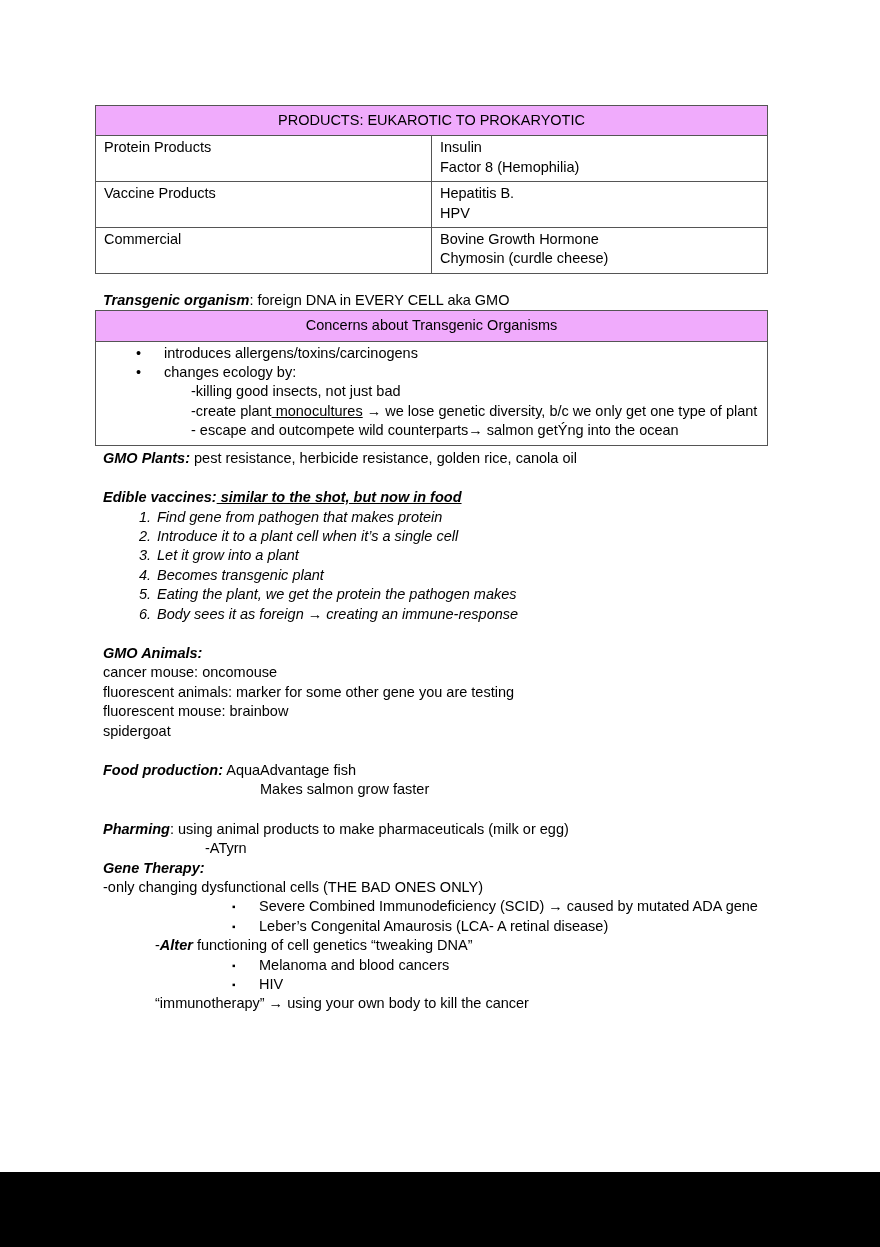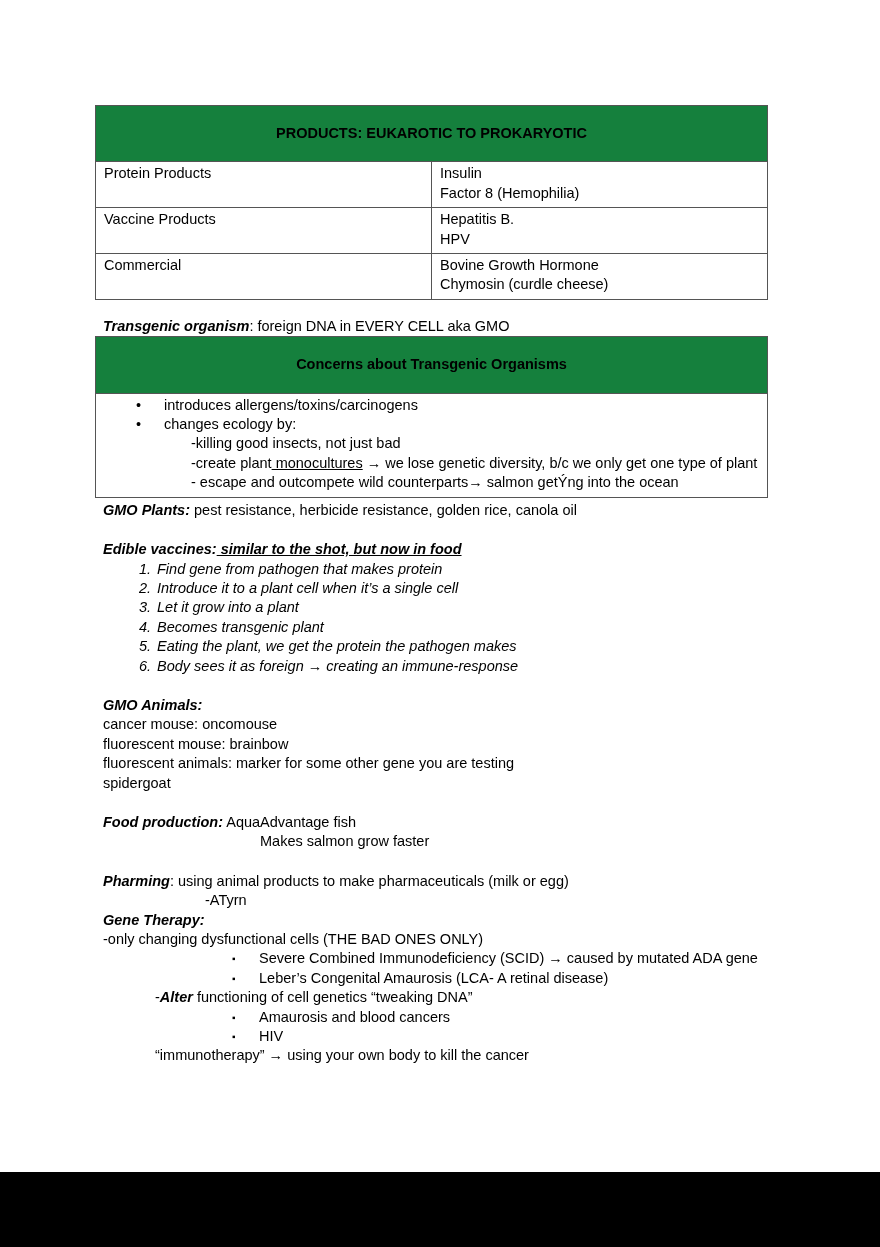--- a/index.html
+++ b/index.html
@@ -28,24 +28,24 @@
   
   table.doc-table { border-collapse:collapse; width:673px; table-layout:fixed; }
   .doc-table td {
     border:1px solid #555;
     padding:2px 8px 4px 8px;
     vertical-align:top;
     font-size:14.5px;
     line-height:19.4px;
   }
   .doc-table td.thead {
-    background:#15803d;
+    background:#f0abfc;
     text-align:center;
-    font-weight:bold;
-    padding:18px 8px;
+    font-weight:normal;
+    padding:5px 8px;
   }
   .doc-table td.col1 { width:342px; }
 
   
   .concerns-body .bullet-row { display:flex; }
   .concerns-body .bullet {
     display:inline-block; width:28px; margin-left:32px; flex:0 0 auto;
   }
   .concerns-body .subline { padding-left:87px; }
 
@@ -141,22 +141,22 @@
       <li>Find gene from pathogen that makes protein</li>
       <li>Introduce it to a plant cell when it’s a single cell</li>
       <li>Let it grow into a plant</li>
       <li>Becomes transgenic plant</li>
       <li>Eating the plant, we get the protein the pathogen makes</li>
       <li>Body sees it as foreign → creating an immune-response</li>
     </ol>
 
     <p class="txt mt20 b">GMO Animals:</p>
     <p class="txt">cancer mouse: oncomouse</p>
+    <p class="txt">fluorescent animals: marker for some other gene you are testing</p>
     <p class="txt">fluorescent mouse: brainbow</p>
-    <p class="txt">fluorescent animals: marker for some other gene you are testing</p>
     <p class="txt">spidergoat</p>
 
     <p class="txt mt20"><span class="b">Food production:</span><span> AquaAdvantage fish</span></p>
     <p class="txt ind157">Makes salmon grow faster</p>
 
     <p class="txt mt20"><span class="b">Pharming</span><span>: using animal products to make pharmaceuticals (milk or egg)</span></p>
     <p class="txt ind102">-ATyrn</p>
 
     <p class="txt b">Gene Therapy:</p>
     <p class="txt">-only changing dysfunctional cells (THE BAD ONES ONLY)</p>
@@ -168,21 +168,21 @@
       </div>
     <div class="sqrow txt">
         <span class="sqbullet">▪</span>
         <span>Leber’s Congenital Amaurosis (LCA- A retinal disease)</span>
       </div>
 
     <p class="txt ind52"><span>-</span><span class="b">Alter</span><span> functioning of cell genetics “tweaking DNA”</span></p>
 
     <div class="sqrow txt">
         <span class="sqbullet">▪</span>
-        <span>Amaurosis and blood cancers</span>
+        <span>Melanoma and blood cancers</span>
       </div>
     <div class="sqrow txt">
         <span class="sqbullet">▪</span>
         <span>HIV</span>
       </div>
 
     <p class="txt ind52">“immunotherapy” → using your own body to kill the cancer</p>
 
   </div>
 </div>

